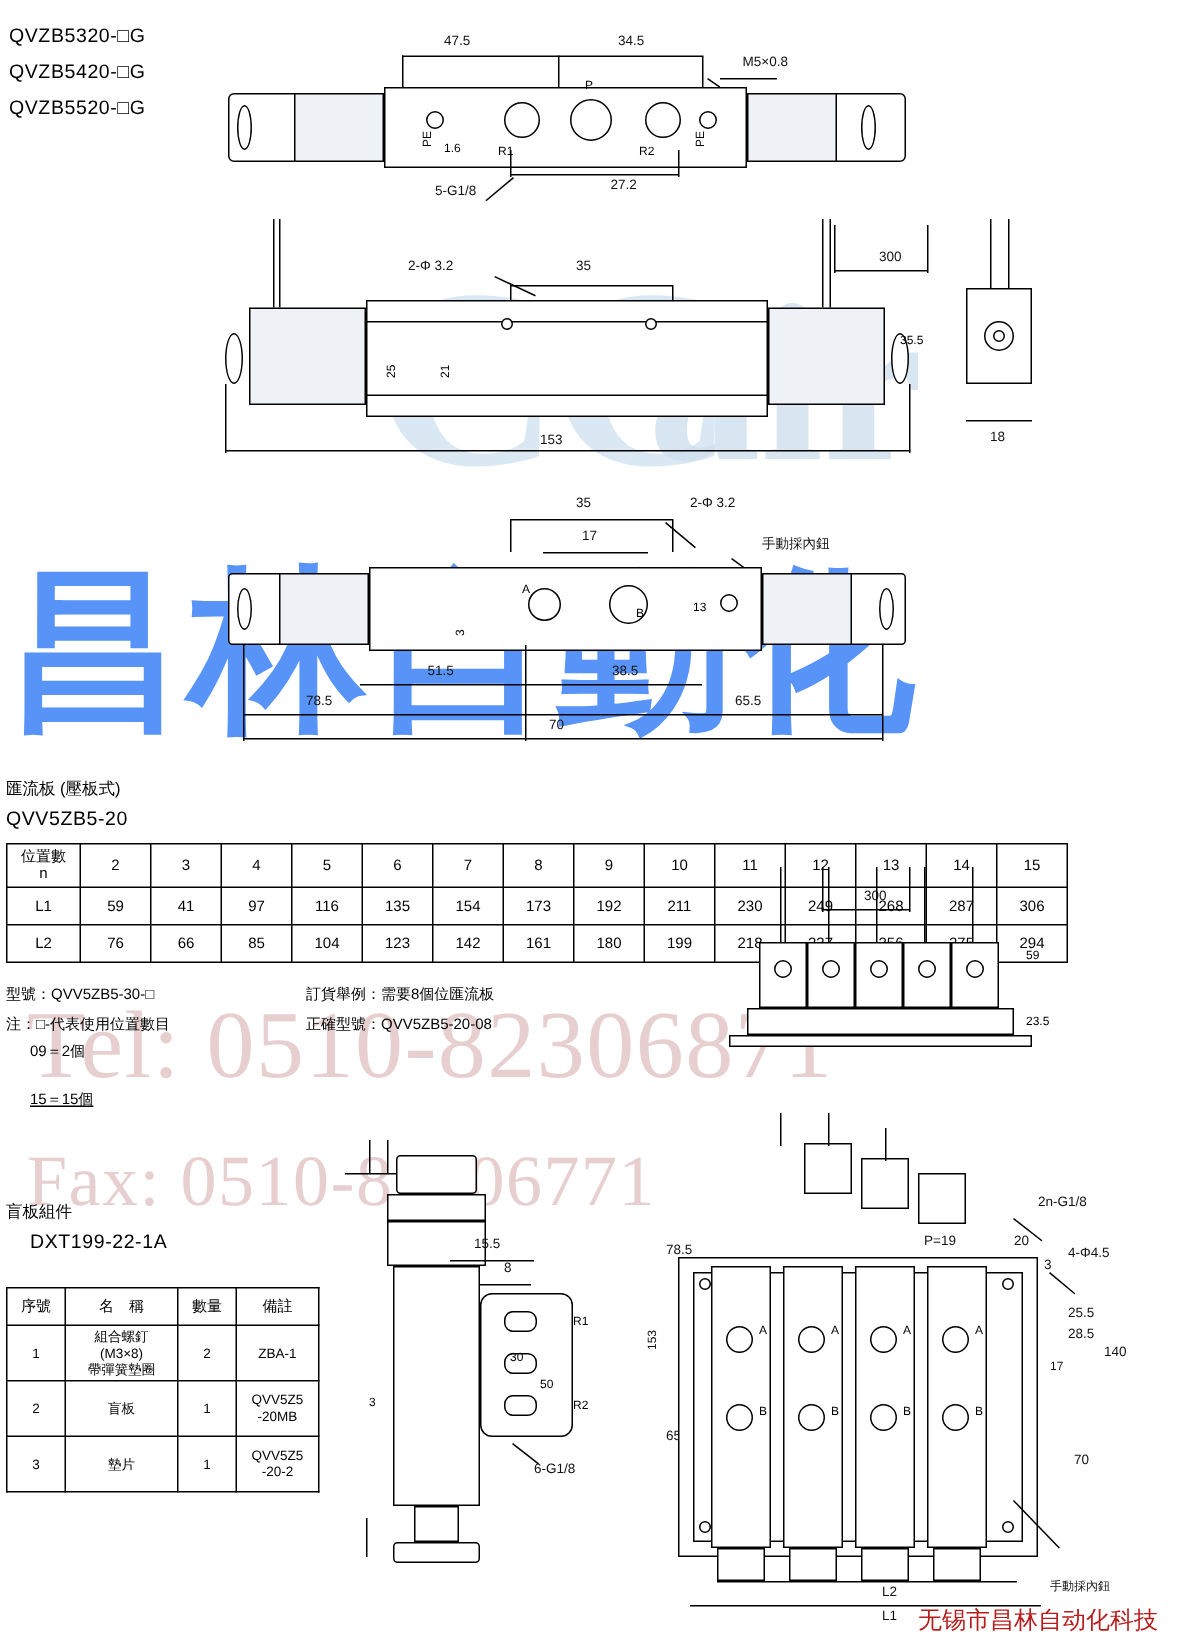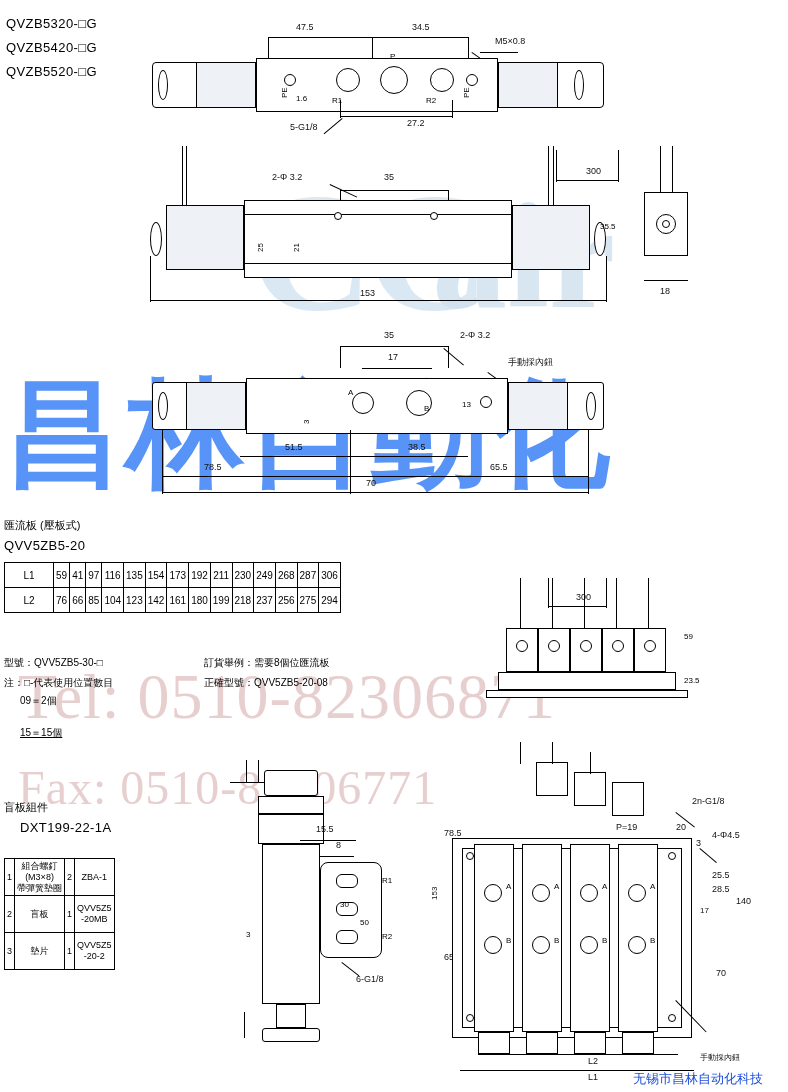--- a/index.html
+++ b/index.html
@@ -28,21 +28,21 @@
   .h{height:1px;}
   .v{width:1px;}
   .box{position:absolute;border:1px solid #000;box-sizing:border-box;background:#fff;}
   .boxf{position:absolute;border:1px solid #000;box-sizing:border-box;background:#eef2f6;}
   .circ{position:absolute;border:1px solid #000;border-radius:50%;box-sizing:border-box;background:#fff;}
   .sm{font-size:8px;}
   .rot{transform:rotate(-90deg);transform-origin:left top;white-space:nowrap;}
   .ext{position:absolute;width:0;border-left:1px solid #000;}
   .cap{font-size:11px;}
   .note{font-size:10px;}
-  .foot{font-size:13px;color:#1d4ed8;margin-left:21px;}
+  .foot{font-size:16px;color:#b91c1c;}
 </style>
 </head>
 <body>
 
 <div class="wm wm-cc">CC</div>
 <div class="wm" style="left:432px;top:170px;color:#cfe0f0;font-size:150px;font-family:'Liberation Serif',serif;font-weight:700;opacity:.8;">air</div>
 <div class="wm wm-cn">昌林自動化</div>
 <div class="wm wm-tel">Tel: 0510-82306871</div>
 <div class="wm wm-fax">Fax: 0510-82306771</div>
 
@@ -171,20 +171,40 @@
 <div class="ext" style="left:162px;top:430px;height:64px;"></div>
 <div class="ext" style="left:588px;top:430px;height:64px;"></div>
 <div class="ext" style="left:350px;top:430px;height:64px;"></div>
 
 <div class="abs cap" style="left:4px;top:518px;">匯流板 (壓板式)</div>
 <div class="abs ttl" style="left:4px;top:538px;">QVV5ZB5-20</div>
 
 <div class="abs" style="left:4px;top:562px;">
   <table class="tbl" id="manifold-table">
     <tbody>
+        <tr>
+      <td style="width:44px;height:26px;line-height:11px;">
+        <span>位置數</span><br>
+        <span>n</span>
+      </td>
+    <td style="width: 42px;">2</td>
+          <td style="width: 42px;">3</td>
+          <td style="width: 42px;">4</td>
+          <td style="width: 42px;">5</td>
+          <td style="width: 42px;">6</td>
+          <td style="width: 42px;">7</td>
+          <td style="width: 42px;">8</td>
+          <td style="width: 42px;">9</td>
+          <td style="width: 42px;">10</td>
+          <td style="width: 42px;">11</td>
+          <td style="width: 42px;">12</td>
+          <td style="width: 42px;">13</td>
+          <td style="width: 42px;">14</td>
+          <td style="width: 42px;">15</td>
+        </tr>
     <tr>
           <td style="width:44px;height:22px;">L1</td>
           <td>59</td>
           <td>41</td>
           <td>97</td>
           <td>116</td>
           <td>135</td>
           <td>154</td>
           <td>173</td>
           <td>192</td>
@@ -250,20 +270,26 @@
 <div class="abs note" style="left:204px;top:656px;">訂貨舉例：需要8個位匯流板</div>
 <div class="abs note" style="left:204px;top:676px;">正確型號：QVV5ZB5-20-08</div>
 
 <div class="abs cap" style="left:4px;top:800px;">盲板組件</div>
 <div class="abs ttl" style="left:20px;top:820px;">DXT199-22-1A</div>
 
 <div class="abs" style="left:4px;top:858px;">
   <table class="tbl" id="blank-table">
       <tbody>
         <tr>
+          <td style="width: 34px; height: 22px;">序號</td>
+          <td style="width: 70px; height: 22px;">名　稱</td>
+          <td style="width: 34px; height: 22px;">數量</td>
+          <td style="width: 50px; height: 22px;">備註</td>
+        </tr>
+        <tr>
           <td style="line-height: 11px; font-size: 9px; height: 34px;">1</td>
           <td style="line-height: 11px; font-size: 9px; height: 34px;">組合螺釘<br>(M3×8)<br>帶彈簧墊圈</td>
           <td style="line-height: 11px; font-size: 9px; height: 34px;">2</td>
           <td style="line-height: 11px; font-size: 9px; height: 34px;">ZBA-1</td>
         </tr>
         <tr>
           <td style="line-height: 11px; font-size: 9px; height: 34px;">2</td>
           <td style="line-height: 11px; font-size: 9px; height: 34px;">盲板</td>
           <td style="line-height: 11px; font-size: 9px; height: 34px;">1</td>
           <td style="line-height: 11px; font-size: 9px; height: 34px;">QVV5Z5<br>-20MB</td>

